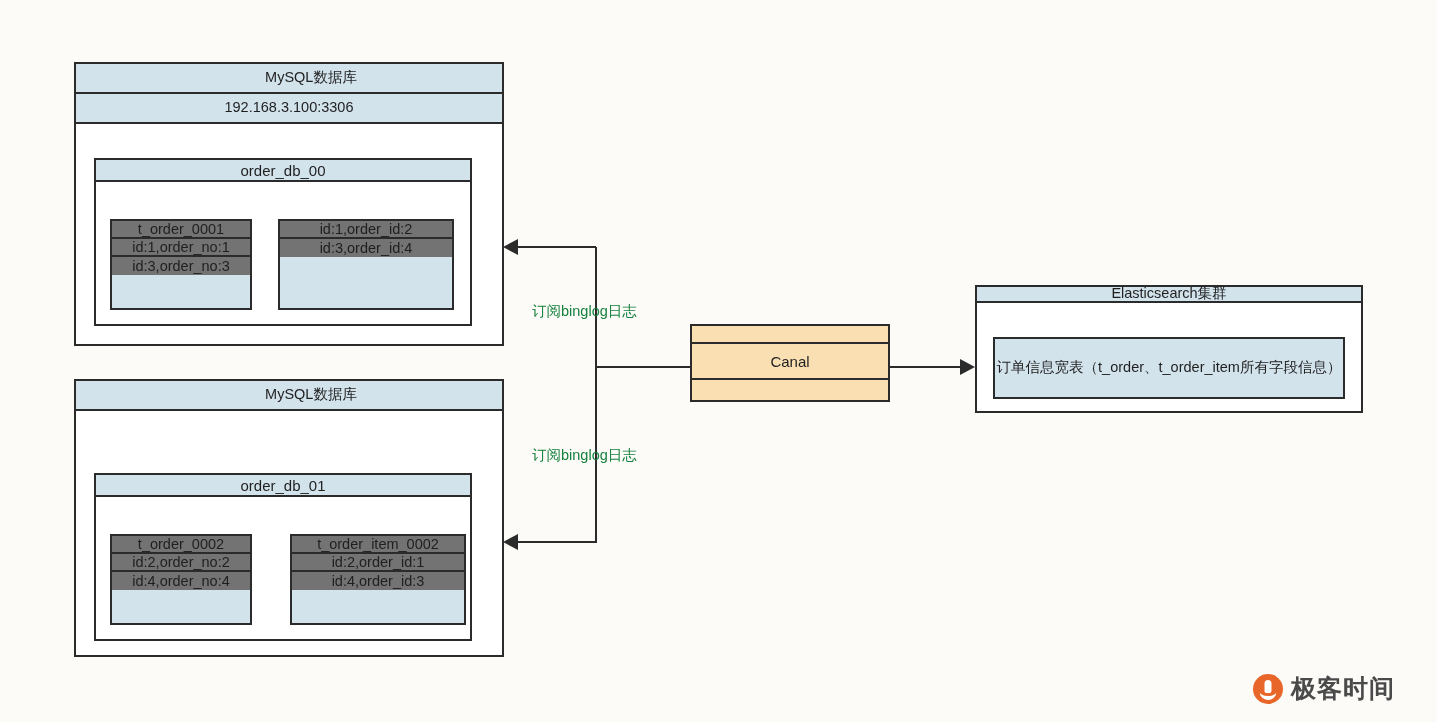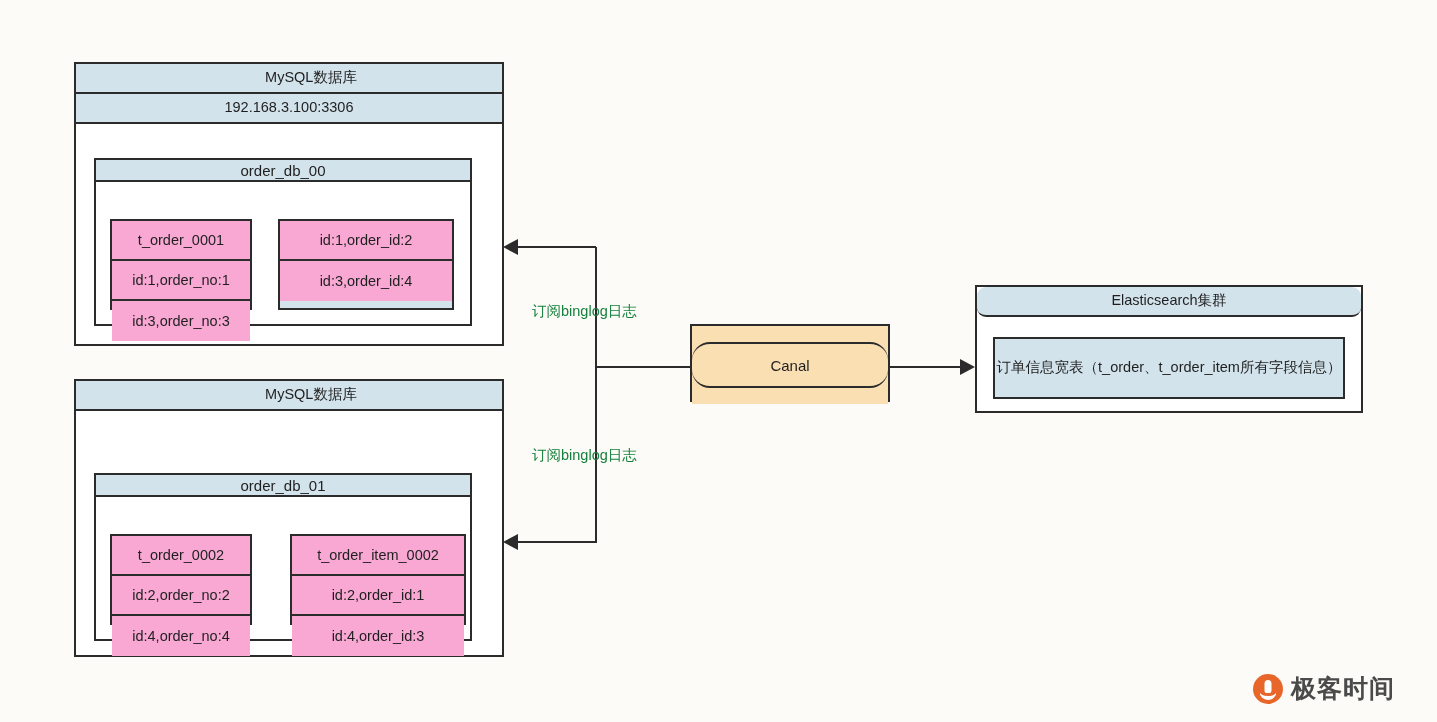--- a/index.html
+++ b/index.html
@@ -65,28 +65,28 @@
 
   
   .table-card {
     position: absolute;
     box-sizing: border-box;
     border: 2px solid #2b2b2b;
     background: #d3e3ec;
   }
   .table-row {
     box-sizing: border-box;
-    height: 40px;
-    border-bottom: 2px solid #2b2b2b;
-    display: flex;
-    align-items: center;
-    justify-content: center;
-    font-size: 14.5px;
-    white-space: nowrap;
-    background: #f9a8d4;
+    height: 18px;
+    border-bottom: 2px solid #2b2b2b;
+    display: flex;
+    align-items: center;
+    justify-content: center;
+    font-size: 14.5px;
+    white-space: nowrap;
+    background: #737373;
   }
   .table-row.last { border-bottom: none; }
 
   
   .canal-box {
     position: absolute;
     box-sizing: border-box;
     border: 2px solid #2b2b2b;
     background: #fadfb3;
   }
@@ -99,21 +99,21 @@
     font-size: 15px;
     white-space: nowrap;
   }
   .canal-seg.mid {
     border-top: 2px solid #2b2b2b;
     border-bottom: 2px solid #2b2b2b;
   }
 
   
   .es-box { background: #ffffff; }
-  .es-title { height: 30px; border-radius: 9px; }
+  .es-title { height: 16px; }
   .es-inner {
     position: absolute;
     box-sizing: border-box;
     border: 2px solid #2b2b2b;
     background: #d3e3ec;
     display: flex;
     flex-direction: row;
     align-items: center;
     justify-content: center;
     font-size: 14.5px;
@@ -242,21 +242,21 @@
   </svg>
   <svg class="arrow-svg" style="left:959px; top:358px;" width="16" height="18" viewBox="0 0 16 18">
     <polygon points="16,9 1,1 1,17" fill="#2b2b2b"></polygon>
   </svg>
 
   <div class="edge-label" style="left:532px; top:302px;">订阅binglog日志</div>
   <div class="edge-label" style="left:532px; top:446px;">订阅binglog日志</div>
 
   <div class="canal-box" style="left:690px; top:324px; width:200px; height:78px;">
     <div class="canal-seg" style="height:16px;"></div>
-    <div class="canal-seg mid" style="height:46px;border-radius:18px;">Canal</div>
+    <div class="canal-seg mid" style="height:38px;">Canal</div>
     <div class="canal-seg" style="height:16px;"></div>
   </div>
 
   <div class="node es-box" style="left:975px; top:285px; width:388px; height:128px;">
     <div class="band es-title">Elasticsearch集群</div>
   </div>
   <div class="es-inner" style="left:993px; top:337px; width:352px; height:62px;">
     <span>订单信息宽表</span>
     <span>（t_order、t_order_item所有字段信息）</span>
   </div>

